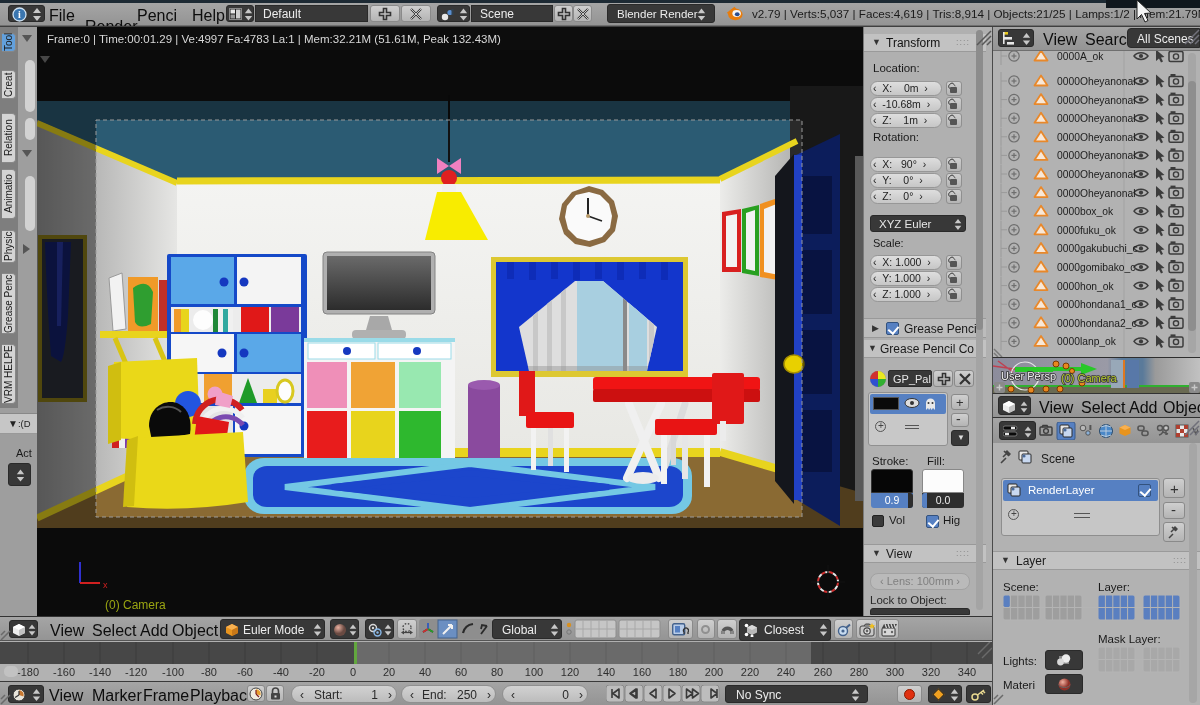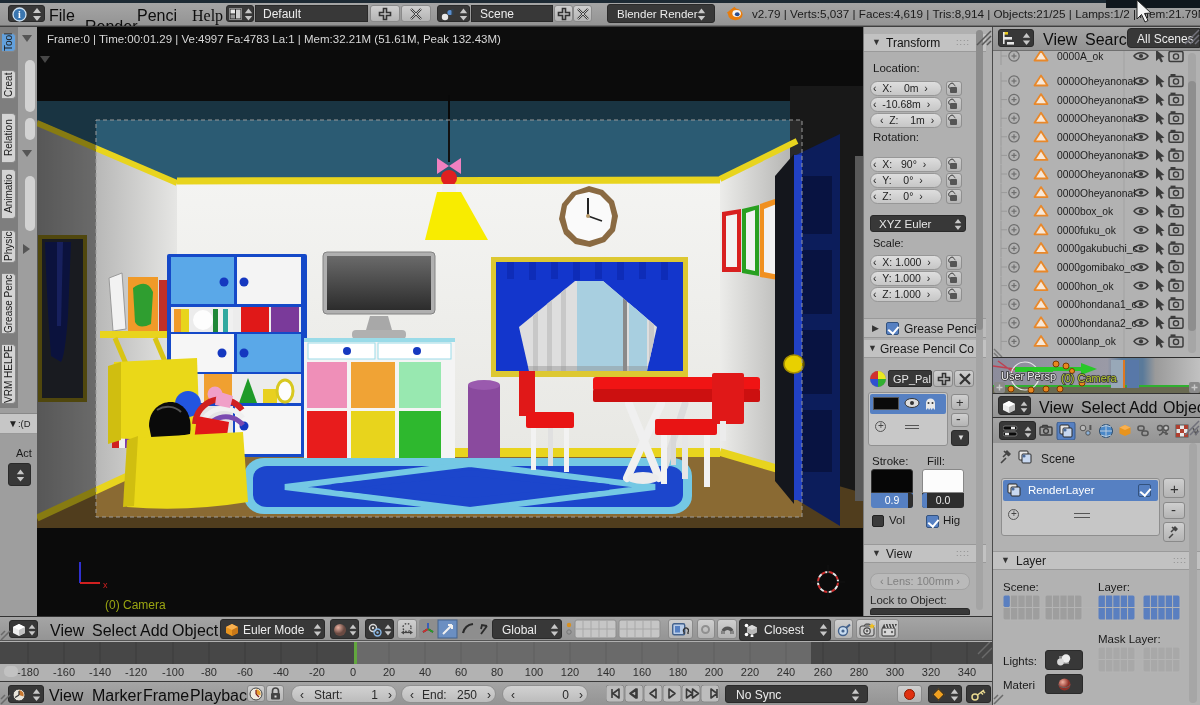--- a/index.html
+++ b/index.html
@@ -33,21 +33,21 @@
         <text x="7.5" y="11" font-size="10" font-weight="bold" fill="#fff" text-anchor="middle" font-family="Liberation Serif,serif">i</text>
       </svg>
   <svg class="abs" style="left:22px;top:1px;width:12px;height:15px;" viewBox="0 0 12 15">
         <path d="M6 1 L10 6 L2 6 Z" fill="#c8c8c8"></path>
         <path d="M6 14 L10 9 L2 9 Z" fill="#c8c8c8"></path>
       </svg>
  </div>
  <div class="abs menu" style="left:49px;top:7px;">File</div>
  <div class="abs menu" style="left:85px;top:18px;">Render</div>
  <div class="abs menu" style="left:137px;top:7px;">Penci</div>
- <div class="abs menu" style="left:192px;top:7px;font-family:Liberation Serif, serif;">Help</div>
+ <div class="abs menu" style="left:192px;top:7px;">Help</div>
 
  <div class="abs dark" style="left:226px;top:5px;width:28px;height:17px;">
   <svg class="abs" style="left:2px;top:2px;width:13px;height:12px;" viewBox="0 0 13 12">
         <rect x="0.5" y="0.5" width="12" height="11" fill="#222" stroke="#888"></rect>
         <rect x="1.5" y="1.5" width="4.5" height="4" fill="#e8e8e8"></rect>
         <rect x="1.5" y="6.5" width="4.5" height="4" fill="#999"></rect>
         <rect x="7" y="1.5" width="4.5" height="9" fill="#cfcfcf"></rect>
       </svg>
   <svg class="abs" style="left:16px;top:1px;width:11px;height:15px;" viewBox="0 0 12 15">
         <path d="M6 1 L10 6 L2 6 Z" fill="#c8c8c8"></path>
@@ -419,21 +419,21 @@
 <div id="npanel" class="abs" style="left:863px;top:26px;width:129px;height:590px;background:#b0b0b0;border-left:1px solid #7a7a7a;font-size:11px;color:#1a1a1a;">
 
  <div class="abs" style="left:0;top:8px;width:122px;height:18px;background:#c2c2c2;border-bottom:1px solid #9a9a9a;">
    <span style="position:absolute;left:8px;top:3px;color:#333;font-size:9px;">▼</span>
    <span style="position:absolute;left:22px;top:2px;font-size:12px;color:#111;">Transform</span>
    <span style="position:absolute;left:92px;top:3px;color:#8a8a8a;font-size:9px;letter-spacing:1px;">::::</span>
  </div>
  <div class="abs" style="left:9px;top:36px;font-size:11.5px;">Location:</div>
  <div class="abs nfield" style="left:6px;top:55px;">‹&nbsp;&nbsp;X:&nbsp;&nbsp;&nbsp;&nbsp;0m&nbsp;&nbsp;›</div>
  <div class="abs nfield" style="left:6px;top:71px;">‹&nbsp;&nbsp;-10.68m&nbsp;&nbsp;›</div>
- <div class="abs nfield" style="left:6px;top:87px;text-align:center;">‹&nbsp;&nbsp;Z:&nbsp;&nbsp;&nbsp;&nbsp;1m&nbsp;&nbsp;›</div>
+ <div class="abs nfield" style="left:6px;top:87px;">‹&nbsp;&nbsp;Z:&nbsp;&nbsp;&nbsp;&nbsp;1m&nbsp;&nbsp;›</div>
  <div class="abs lockbtn" style="top:55px;"></div>
  <div class="abs lockbtn" style="top:71px;"></div>
  <div class="abs lockbtn" style="top:87px;"></div>
  <div class="abs" style="left:9px;top:105px;font-size:11.5px;">Rotation:</div>
  <div class="abs nfield" style="left:6px;top:131px;">‹&nbsp;&nbsp;X:&nbsp;&nbsp;&nbsp;90°&nbsp;&nbsp;›</div>
  <div class="abs nfield" style="left:6px;top:147px;">‹&nbsp;&nbsp;Y:&nbsp;&nbsp;&nbsp;&nbsp;0°&nbsp;&nbsp;›</div>
  <div class="abs nfield" style="left:6px;top:163px;">‹&nbsp;&nbsp;Z:&nbsp;&nbsp;&nbsp;&nbsp;0°&nbsp;&nbsp;›</div>
  <div class="abs lockbtn" style="top:131px;"></div>
  <div class="abs lockbtn" style="top:147px;"></div>
  <div class="abs lockbtn" style="top:163px;"></div>

